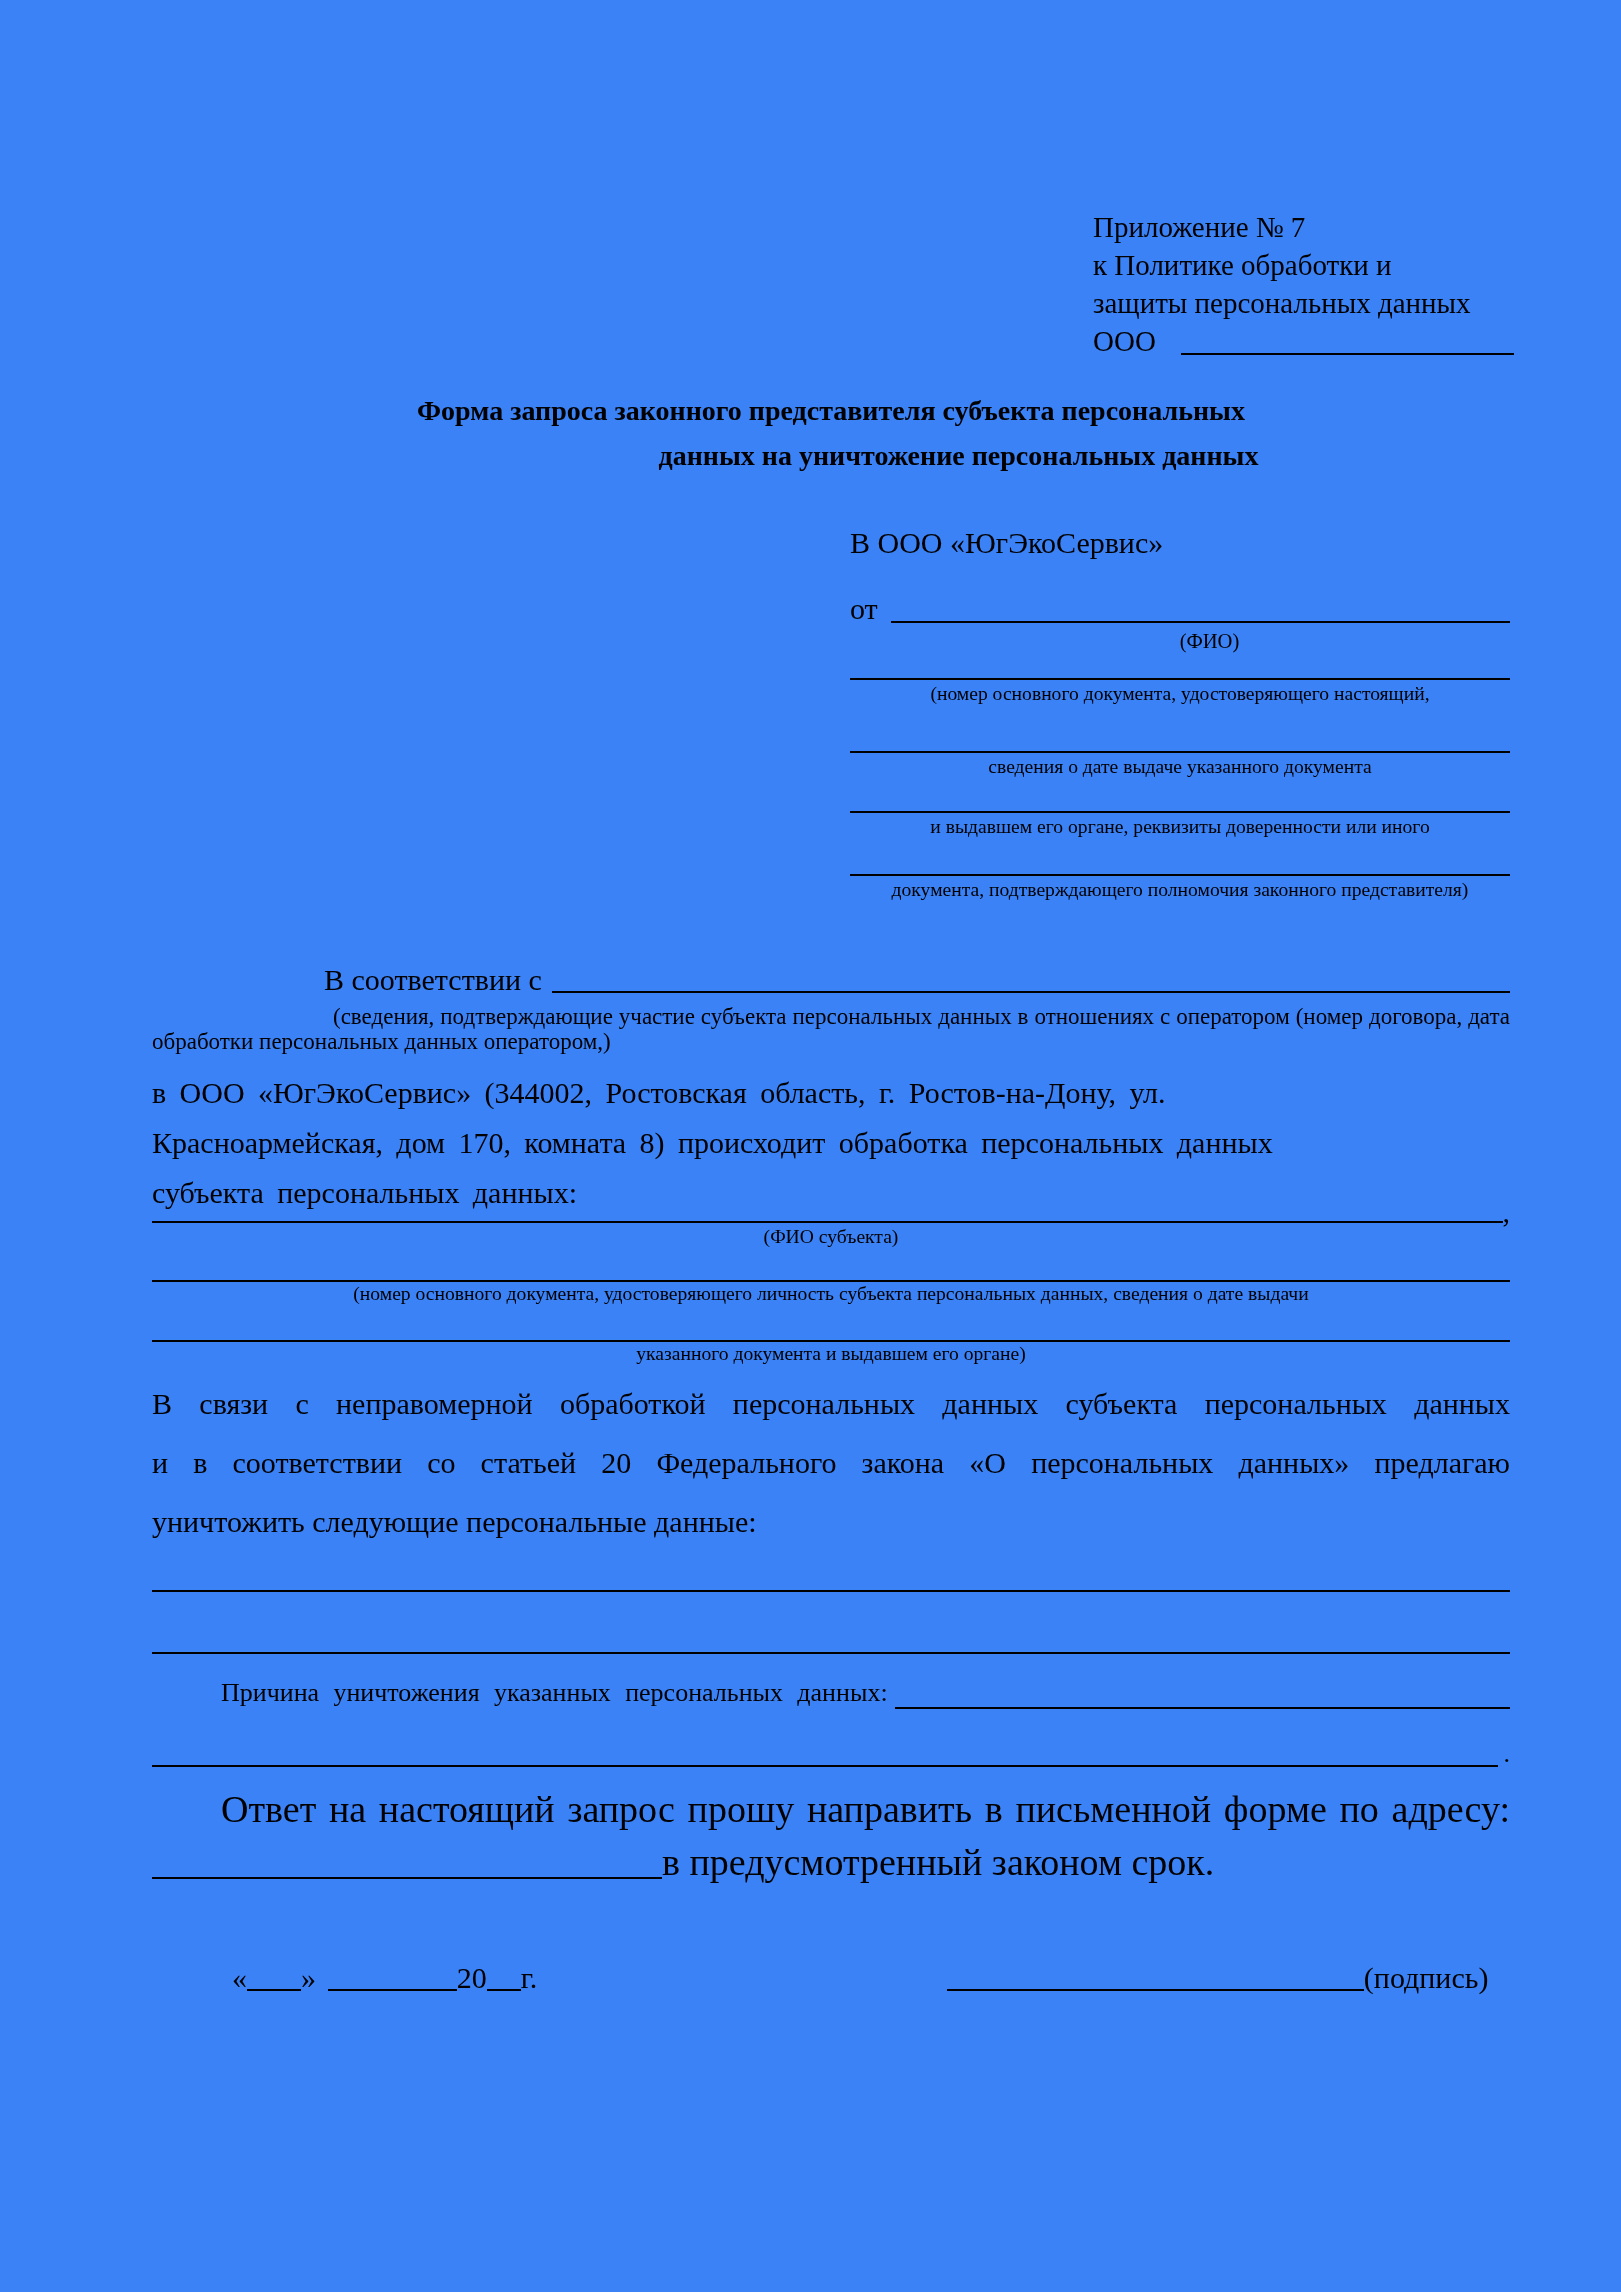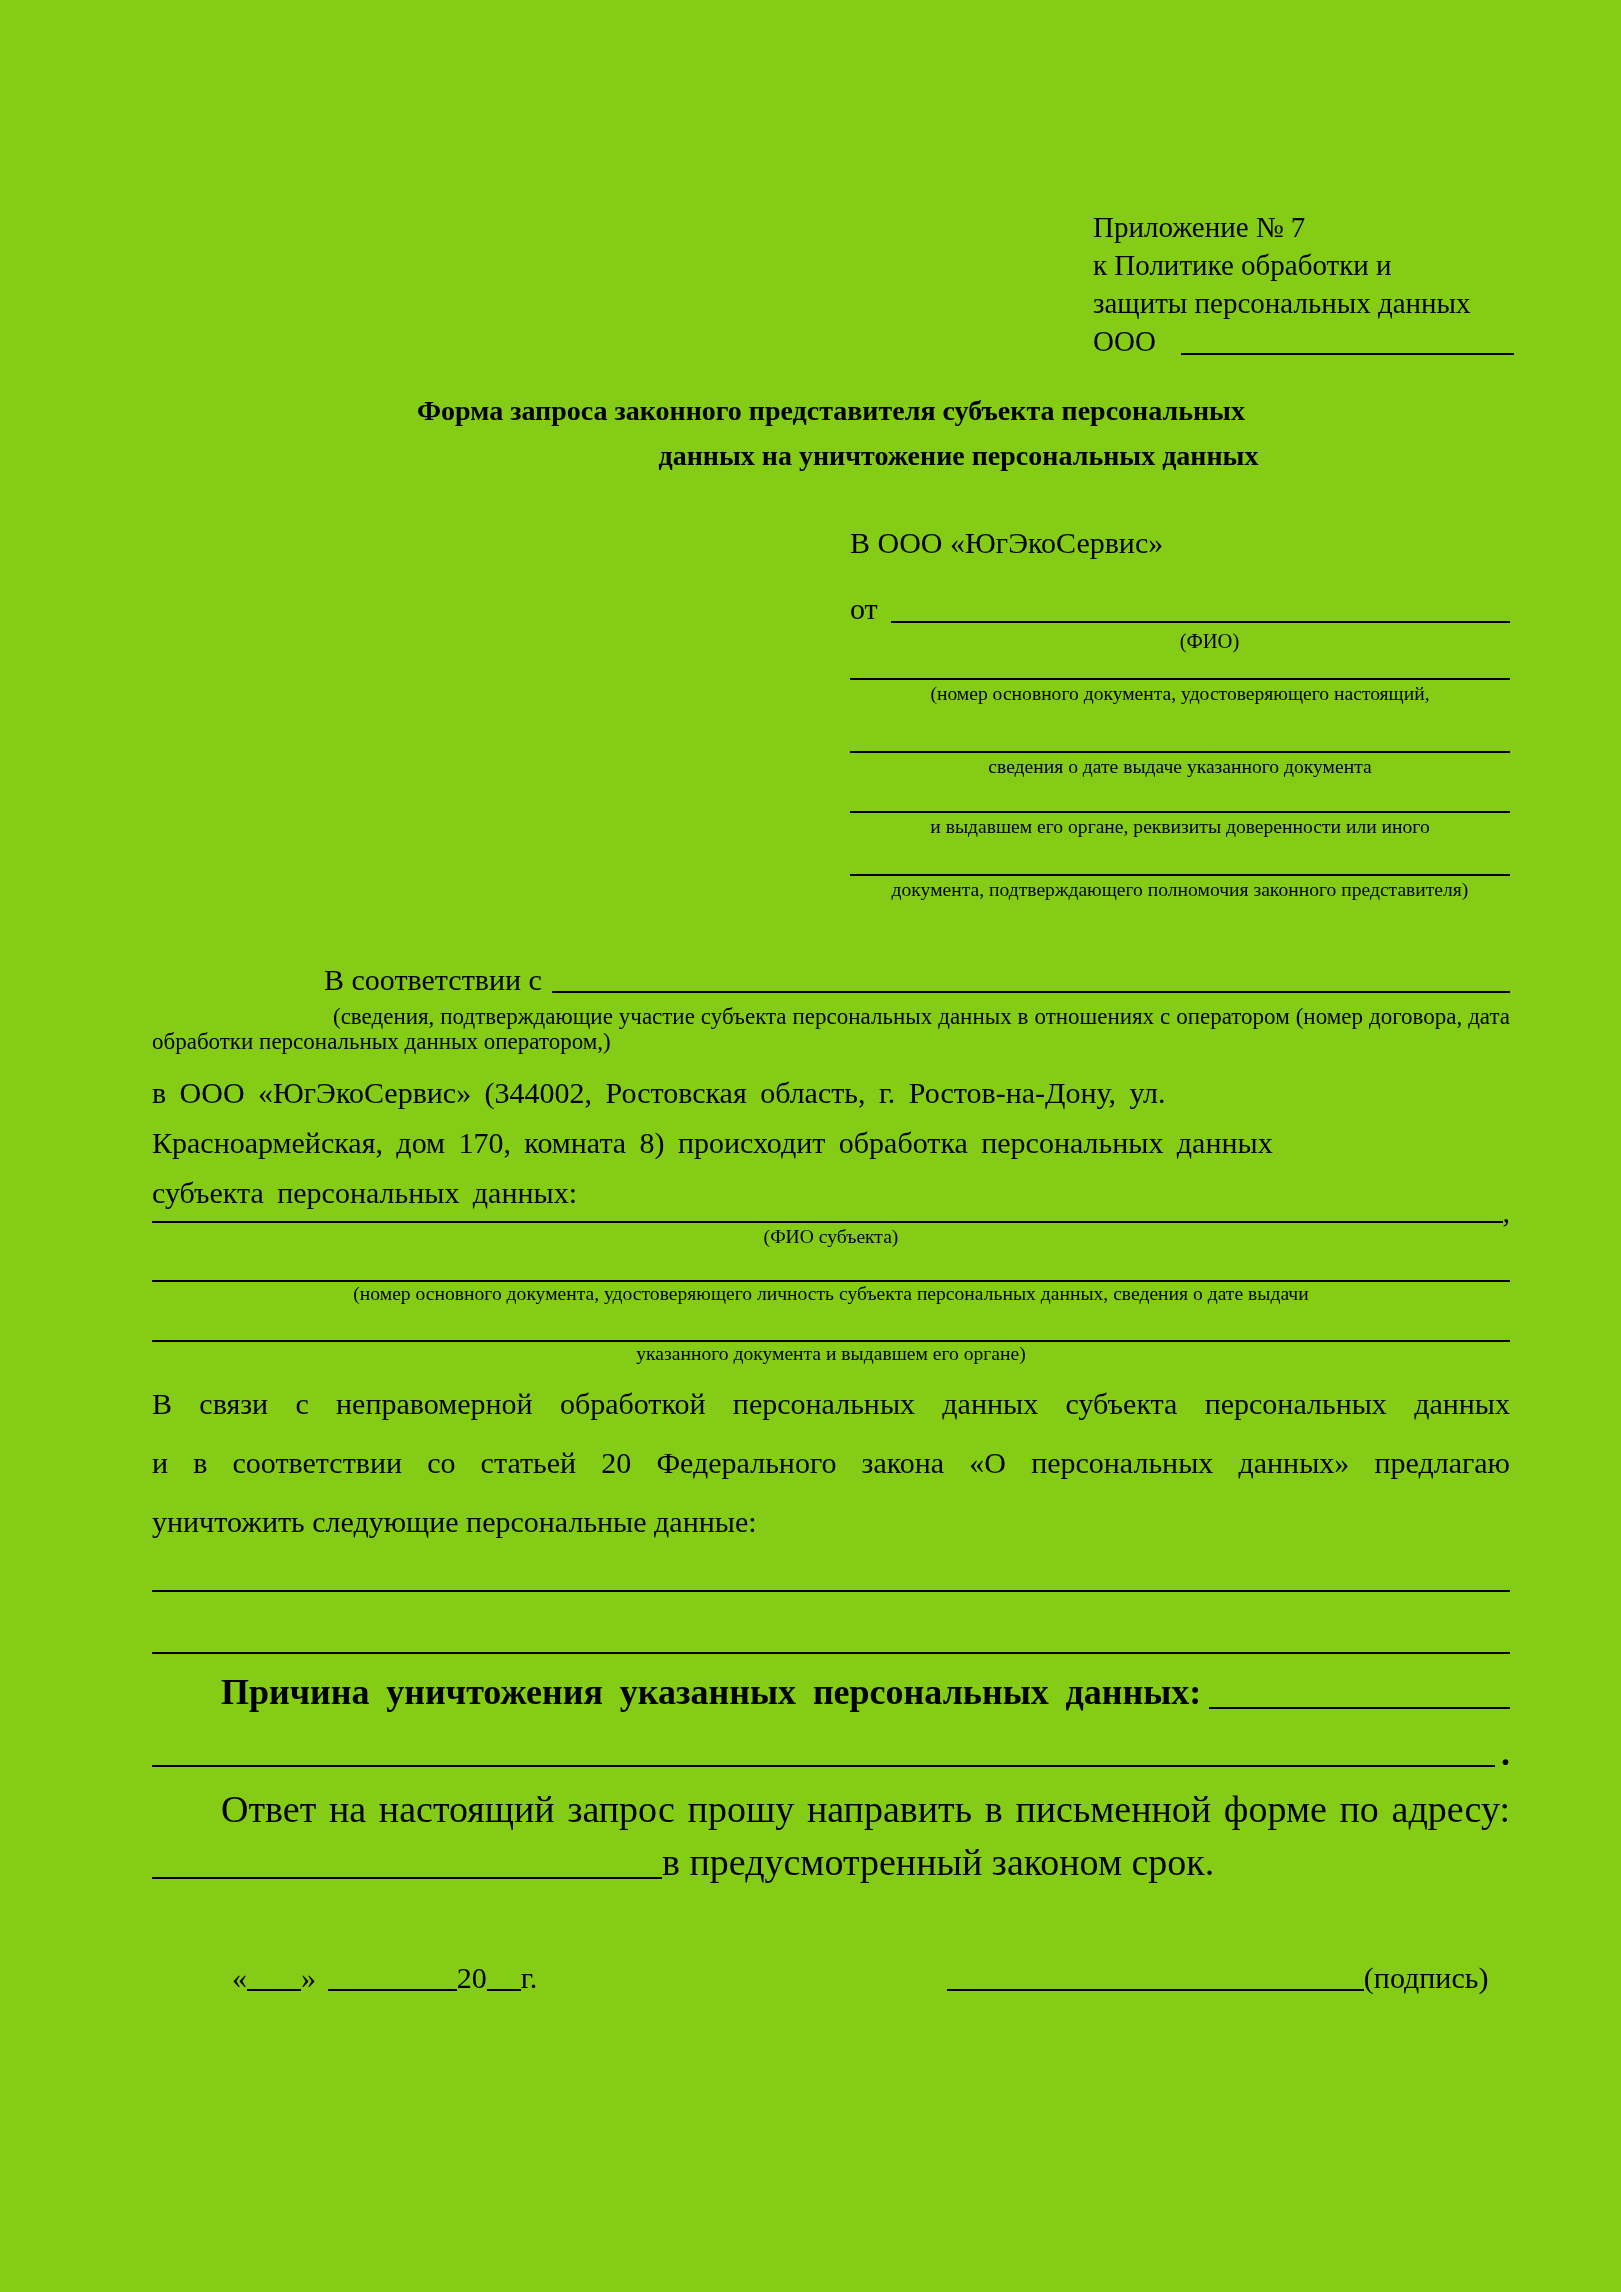--- a/index.html
+++ b/index.html
@@ -1,19 +1,19 @@
 <!DOCTYPE html>
 <html lang="ru"><head>
 <meta charset="utf-8">
 <style>
   html,body{margin:0;padding:0;background:#ffffff;}
   .page{
     position:relative;
     width:1621px;height:2293px;
-    background:#84cc16;
+    background:#3b82f6;
     color:#000;
     font-family:"Liberation Serif", serif;
     overflow:hidden;
   }
   .abs{position:absolute;}
 
   
   #appendix{left:1093px;top:208px;width:421px;font-size:29px;line-height:38px;}
   #appendix .ooo-row{display:flex;gap:25px;}
   #appendix .ooo-row .fill{flex:1;border-bottom:2px solid #000;margin-bottom:4.9px;align-self:flex-end;}
@@ -55,21 +55,21 @@
 
   
   #request{left:152px;top:1374px;width:1358px;font-size:30px;line-height:59px;}
   #request .just{text-align:justify;text-align-last:justify;}
 
   
   #blank1{left:152px;top:1590px;width:1358px;border-bottom:2.9px solid #000;height:0;}
   #blank2{left:152px;top:1652px;width:1358px;border-bottom:2.9px solid #000;height:0;}
 
   
-  #reason{left:152px;top:1672px;width:1358px;font-size:36px;line-height:41px;font-weight:bold;}
+  #reason{left:152px;top:1672px;width:1358px;font-size:26px;line-height:41px;}
   #reason .reason-row{display:flex;padding-left:69px;}
   #reason .reason-row .lbl{white-space:nowrap;word-spacing:7.8px;margin-right:7.8px;}
   #reason .reason-row .fill{flex:1;border-bottom:2.9px solid #000;margin-bottom:3.9px;align-self:flex-end;}
   #reason .period-row{display:flex;margin-top:23.5px;line-height:33px;}
   #reason .period-row .fill{flex:1;border-bottom:2.9px solid #000;margin-bottom:2.9px;align-self:flex-end;margin-right:5.9px;}
 
   
   #answer{left:152px;top:1788px;width:1358px;font-size:38px;line-height:43px;}
   #answer .a1{text-indent:69px;text-align:justify;text-align-last:justify;}
   #answer .a2{display:flex;margin-top:9.8px;}

